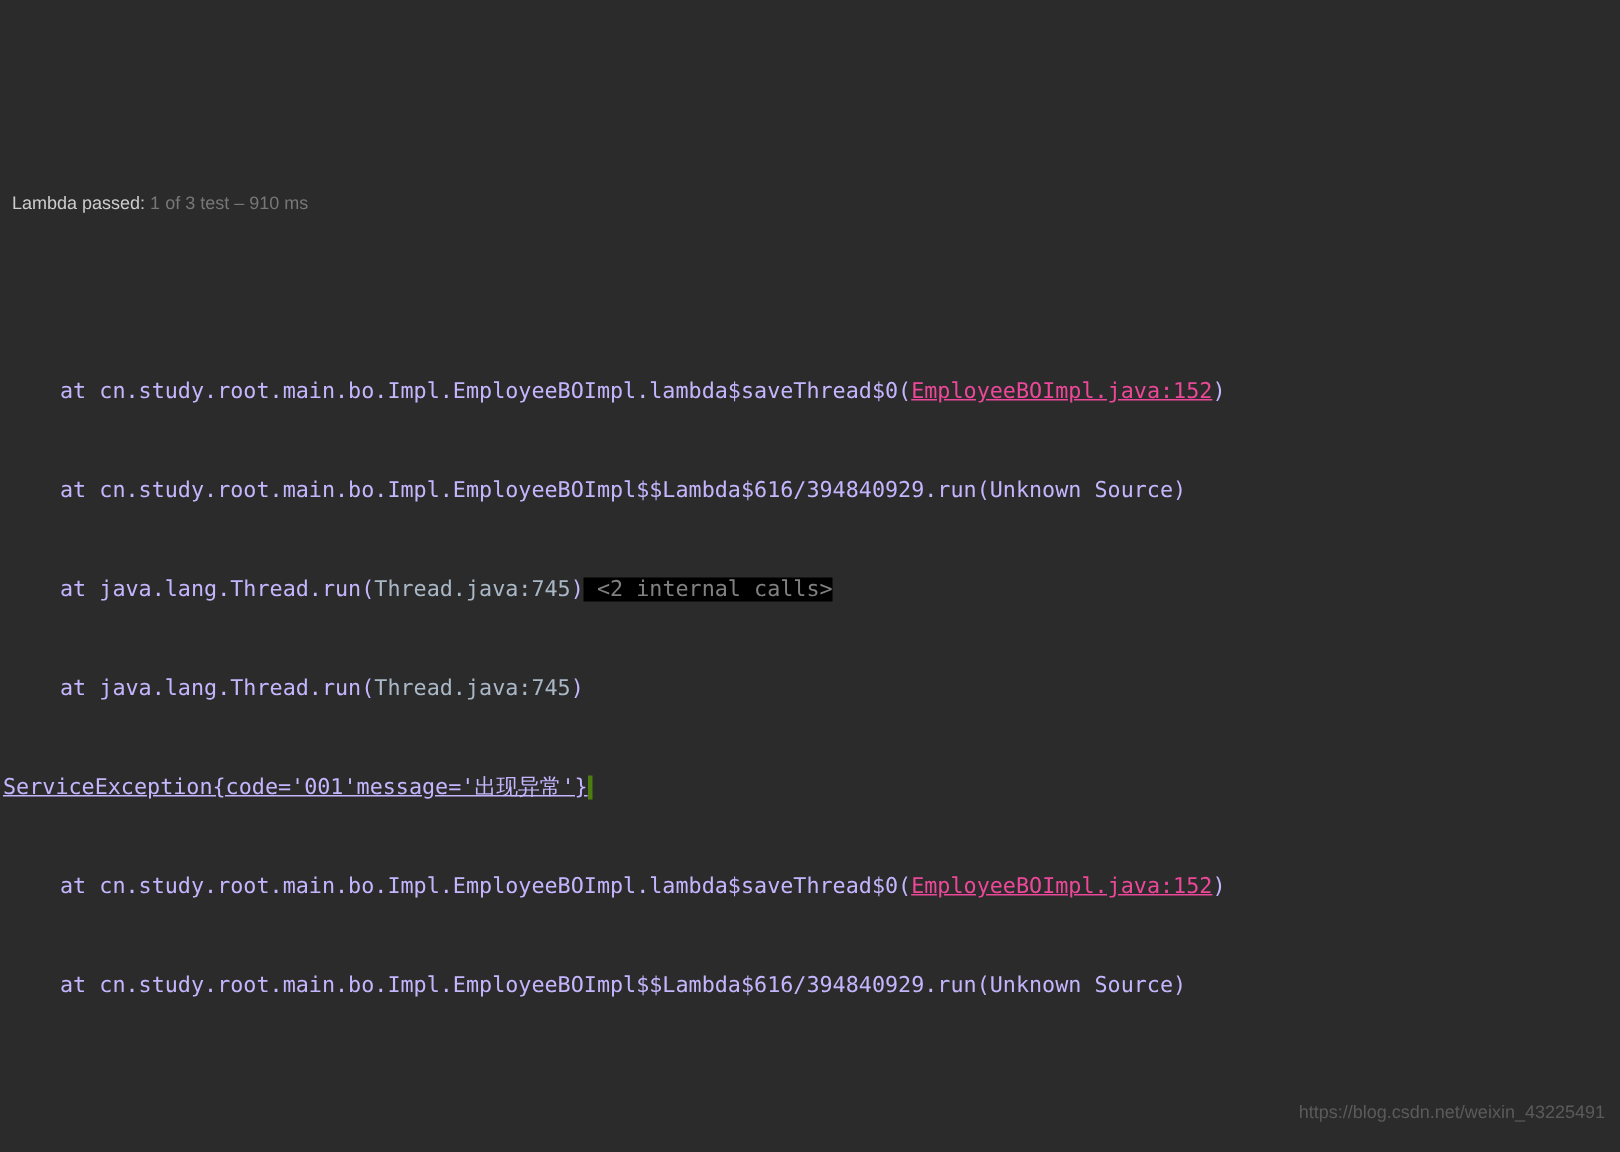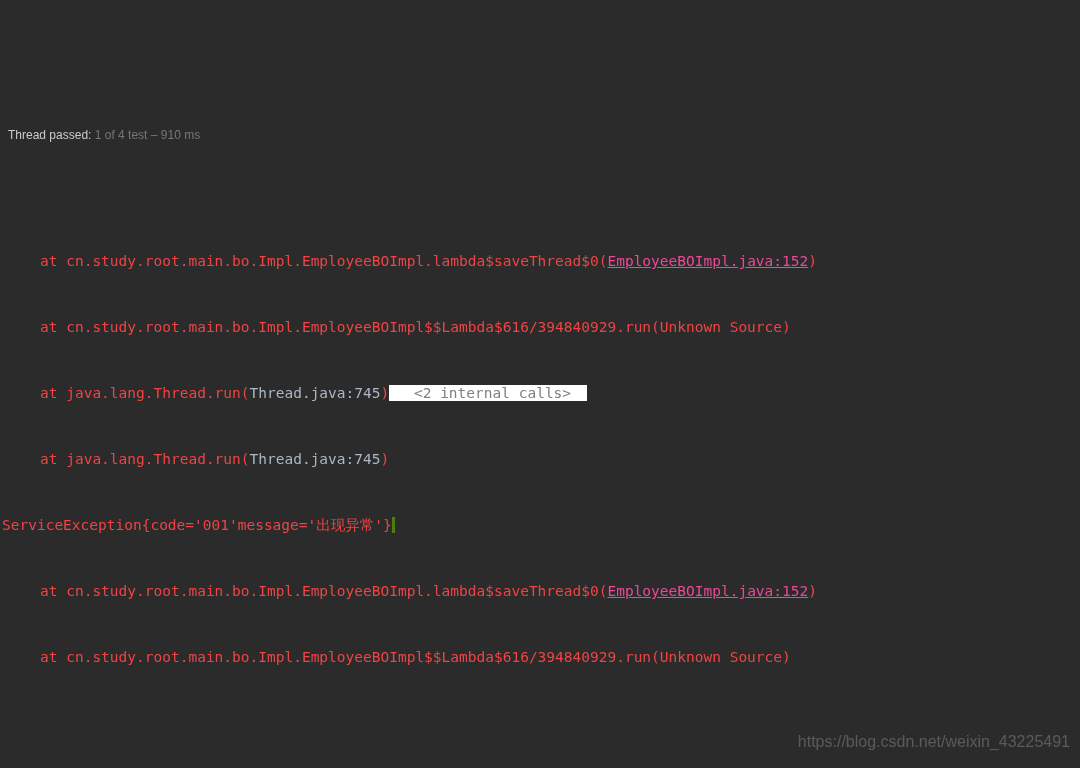--- a/index.html
+++ b/index.html
@@ -22,40 +22,40 @@
     margin-top: -4px;
     margin-bottom: 4px;
     font-family: "Segoe UI", sans-serif;
   }
   .header .pass { color: #cccccc; }
   .console {
     padding-left: 2px;
   }
   .line { display: block; }
   .indent { padding-left: 38px; }
-  .err { color: #ef4444; }
+  .err { color: #c4b5fd; }
   .link { color: #ec4899; text-decoration: underline; cursor: pointer; }
   .link2 { color: #a9b7c6; cursor: pointer; }
-  .hlgray { background: #ffffff; color: #808080; padding: 0 16px; }
-  .cursor { border-right: 3px solid #4d7c0f; }
+  .hlgray { background: #000000; color: #808080; padding: 0 0px; }
+  .cursor { border-right: 3px solid #4d7c0f; text-decoration: underline; }
   .watermark {
     position: fixed;
     bottom: 10px;
     right: 10px;
     color: rgba(200,200,200,0.3);
-    font-size: 16px;
+    font-size: 12px;
     font-family: sans-serif;
   }
 </style>
 </head>
 <body>
 
 
 
-<div class="header"><span class="pass">Thread passed: </span><span>1</span><span> of 4 test – </span><span>910 ms</span></div>
+<div class="header"><span class="pass">Lambda passed: </span><span>1</span><span> of 3 test – </span><span>910 ms</span></div>
 
 <div class="console">
 <span class="line indent"><span class="err">at </span><span class="err">cn.study.root.main.bo.Impl.EmployeeBOImpl.lambda$saveThread$0(</span><span class="link">EmployeeBOImpl.java:152</span><span class="err">)</span></span>
 <span class="line indent"><span class="err">at </span><span class="err">cn.study.root.main.bo.Impl.EmployeeBOImpl$$Lambda$616/394840929.run(Unknown Source)</span></span>
 <span class="line indent"><span class="err">at </span><span class="err">java.lang.Thread.run(</span><span class="link2">Thread.java:745</span><span class="err">)</span><span class="hlgray"> &lt;2 internal calls&gt;</span></span>
 <span class="line indent"><span class="err">at </span><span class="err">java.lang.Thread.run(</span><span class="link2">Thread.java:745</span><span class="err">)</span></span>
 <span class="line"><span class="err cursor">ServiceException{code='001'message='出现异常'}</span></span>
 <span class="line indent"><span class="err">at </span><span class="err">cn.study.root.main.bo.Impl.EmployeeBOImpl.lambda$saveThread$0(</span><span class="link">EmployeeBOImpl.java:152</span><span class="err">)</span></span>
 <span class="line indent"><span class="err">at </span><span class="err">cn.study.root.main.bo.Impl.EmployeeBOImpl$$Lambda$616/394840929.run(Unknown Source)</span></span>
 

